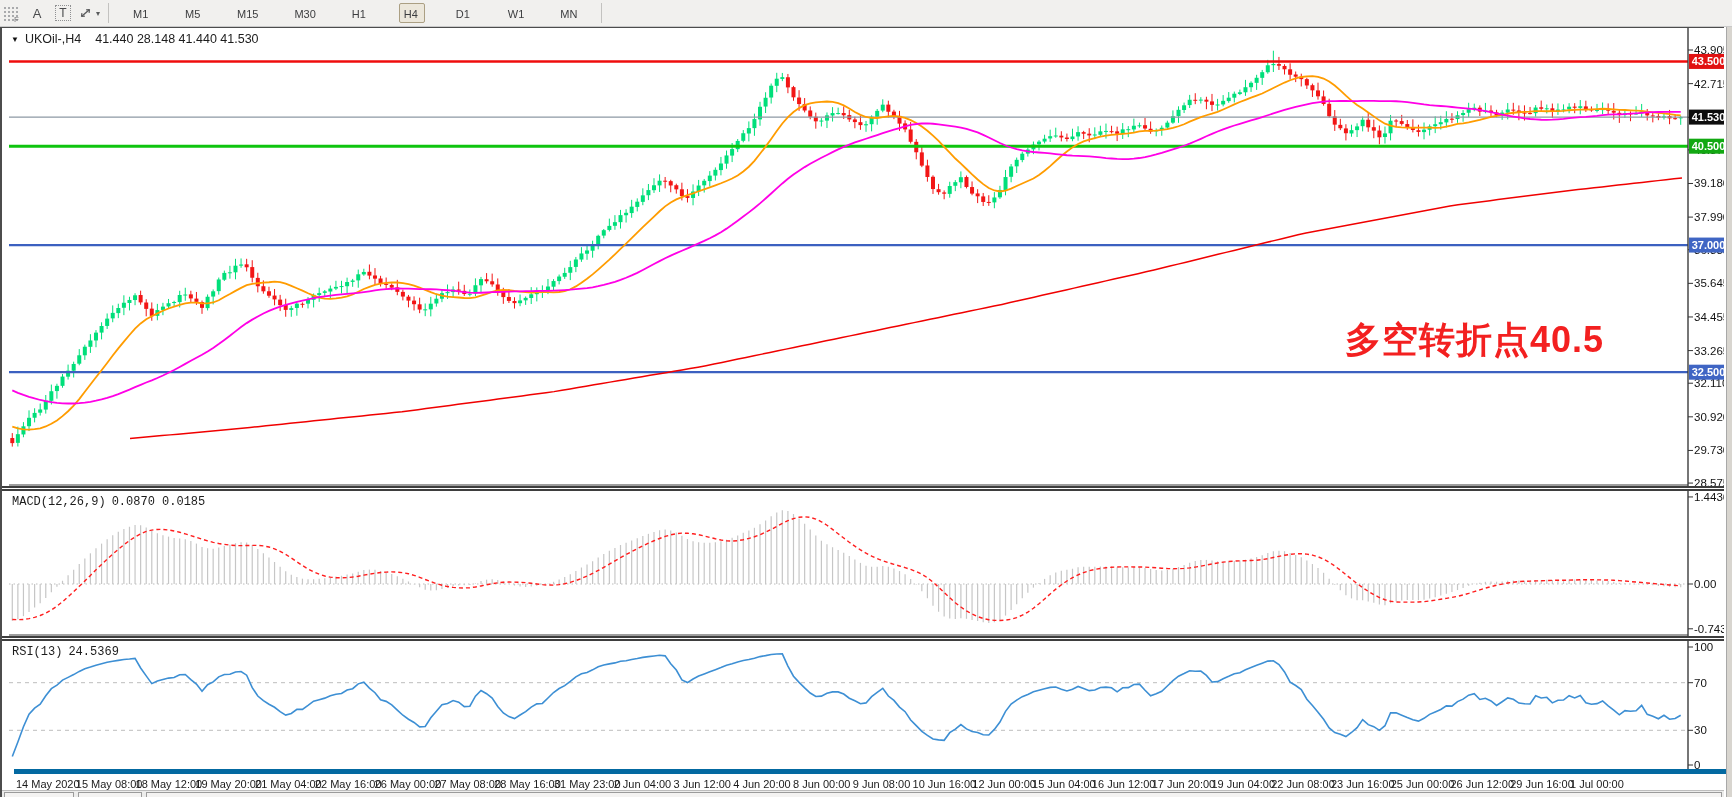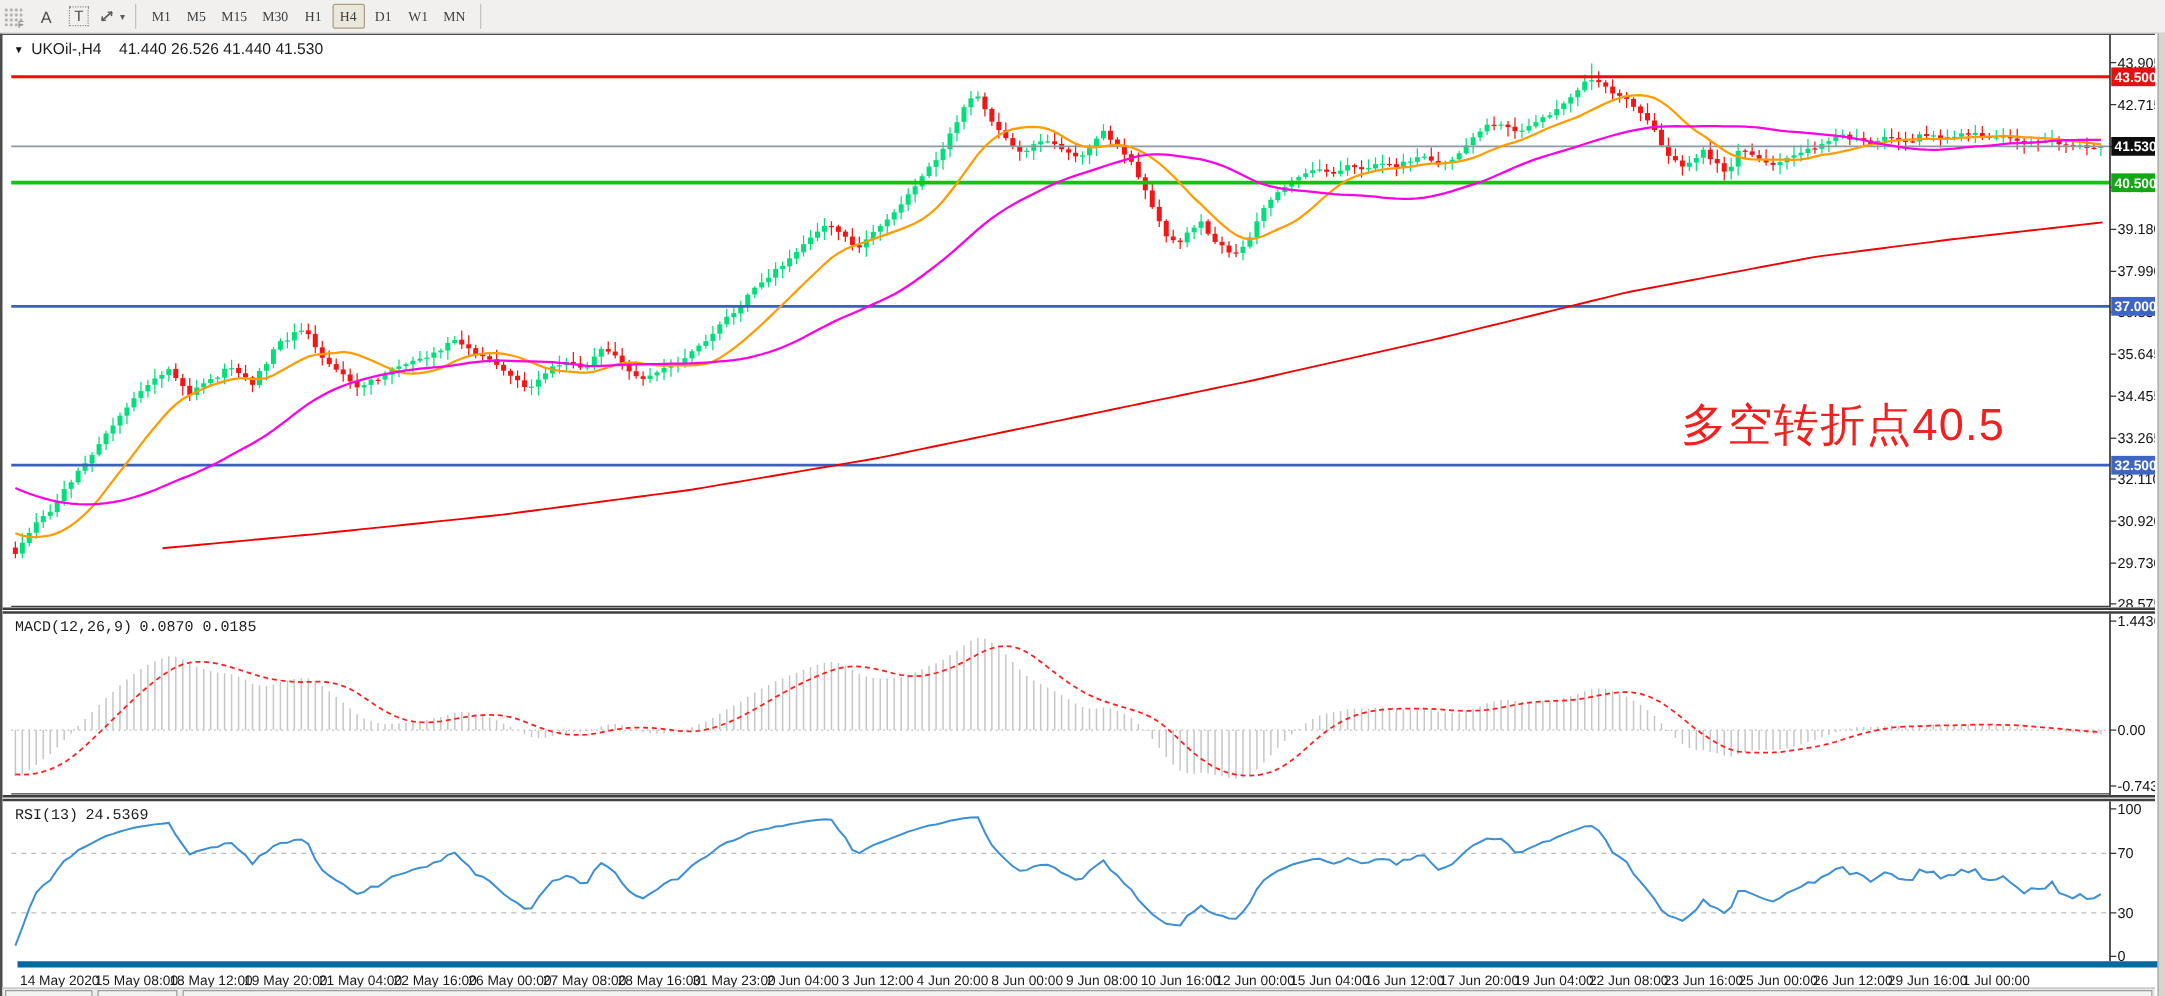--- a/index.html
+++ b/index.html
@@ -11,41 +11,41 @@
   .thandle{width:15px;height:15px;margin:0 6px 0 3px;position:relative;
     background-image:radial-gradient(circle,#a9aaac 1px,transparent 1.3px);
     background-size:4px 4px;}
   .thandle .hf{position:absolute;right:-1px;bottom:-3px;font-size:8px;color:#77787a;}
   .tbtn{min-width:22px;height:21px;display:flex;align-items:center;justify-content:center;
     margin:0 2px;color:#4a4b4d;font-size:13px;cursor:default;}
   .tbtn.tdot span{border:1px dotted #8f9092;padding:0 3px;font-size:12px;}
   .tbtn .dd{font-size:8px;margin-left:3px;color:#5a5b5d;}
   .tsep{width:1px;height:20px;background:#c3c2c0;margin:0 6px;}
   #tfbar{display:flex;align-items:center;}
-  .tfbtn{min-width:26px;padding:0 4px;height:20px;line-height:20px;text-align:center;
-    font-size:11px;color:#3c3d3f;margin:0 1px;border:1px solid transparent;box-sizing:border-box;font-family:Liberation Serif, serif;}
+  .tfbtn{min-width:26px;padding:0 4px;height:20px;line-height:20px;text-align:left;
+    font-size:11px;color:#3c3d3f;margin:0 13px;border:1px solid transparent;box-sizing:border-box;}
   .tfbtn.active{background:#ece7db;border:1px solid #ab9f83;border-radius:2px;}
   
   #chart-frame{position:absolute;left:0;top:27px;width:1724px;height:770px;
     border-left:2px solid #4c4c4c;border-top:1px solid #4c4c4c;box-sizing:border-box;background:#fff;}
   #main-svg{position:absolute;left:0;top:0;}
   .psep{position:absolute;left:0;width:1722px;height:5px;background:#fff;
     border-top:2px solid #3e3e3e;border-bottom:2px solid #3e3e3e;box-sizing:border-box;}
   #sep1{top:458px;}
   #macd-svg{position:absolute;left:0;top:463px;}
   #sep2{top:608px;}
   #rsi-svg{position:absolute;left:0;top:613px;}
   #date-axis{position:absolute;left:12px;top:741px;width:1722px;height:21px;border-top:5px solid #0369a1;}
   #bottom-strip{position:absolute;left:0;top:762px;width:1722px;height:7px;background:#ececeb;
     border-top:1px solid #bdbdbd;}
   .stub{position:absolute;top:1px;height:10px;background:#f4f3f2;border:1px solid #9b9b9b;box-sizing:border-box;}
   #chart-title{position:absolute;left:9px;top:4px;font-size:12.5px;color:#1c1c1c;display:flex;align-items:center;}
   #chart-title .sym{margin:0 14px 0 6px;}
   #collapse{font-size:8px;color:#111;}
-  #annotation{position:absolute;left:1343px;top:288px;font-size:36px;font-weight:400;
+  #annotation{position:absolute;left:1343px;top:288px;font-size:36px;font-weight:700;
     letter-spacing:1px;white-space:nowrap;}
   #macd-label{position:absolute;left:10px;top:466px;font-size:12px;color:#1c1c1c;}
   #rsi-label{position:absolute;left:10px;top:616px;font-size:12px;color:#1c1c1c;}
   #macd-label span,#rsi-label span{margin-right:6px;font-family:Liberation Mono, monospace;}
   #right-gutter{position:absolute;left:1726px;top:27px;width:6px;height:770px;
     background:#d8d5cf;border-left:1px solid #a8a8a8;}
   svg text{font-family:"Liberation Sans","DejaVu Sans",sans-serif;}
 </style>
 </head>
 <body>
@@ -734,21 +734,21 @@
         <text x="1706.5" y="122.19125000000003" font-size="11" font-weight="600" fill="#ffffff" text-anchor="middle">40.500</text>
         <rect x="1687" y="209.56625000000003" width="39" height="15" fill="#3f65c4"></rect>
         <text x="1706.5" y="221.06625000000003" font-size="11" font-weight="600" fill="#ffffff" text-anchor="middle">37.000</text>
         <rect x="1687" y="336.69125" width="39" height="15" fill="#3f65c4"></rect>
         <text x="1706.5" y="348.19125" font-size="11" font-weight="600" fill="#ffffff" text-anchor="middle">32.500</text>
       </svg>
 
     <div id="chart-title">
       <span id="collapse">▼</span>
       <span class="sym">UKOil-,H4</span>
-      <span>41.440 26.526 41.440 41.530</span>
+      <span>41.440 28.148 41.440 41.530</span>
     </div>
 
     <div id="annotation" style="color: rgb(243, 32, 32);">多空转折点40.5</div>
 
     <div class="psep" id="sep1"></div>
     <svg id="macd-svg" width="1722" height="145">
         <line x1="7" y1="93" x2="1686" y2="93" stroke="#bdbdbd" stroke-width="1" stroke-dasharray="1.5,3"></line>
         <line x1="10.29" y1="93" x2="10.29" y2="129.8694132168877" stroke="#c6c6c6" stroke-width="1.2"></line>
         <line x1="15.870000000000001" y1="93" x2="15.870000000000001" y2="128.18783570602213" stroke="#c6c6c6" stroke-width="1.2"></line>
         <line x1="21.45" y1="93" x2="21.45" y2="125.13161106784202" stroke="#c6c6c6" stroke-width="1.2"></line>

